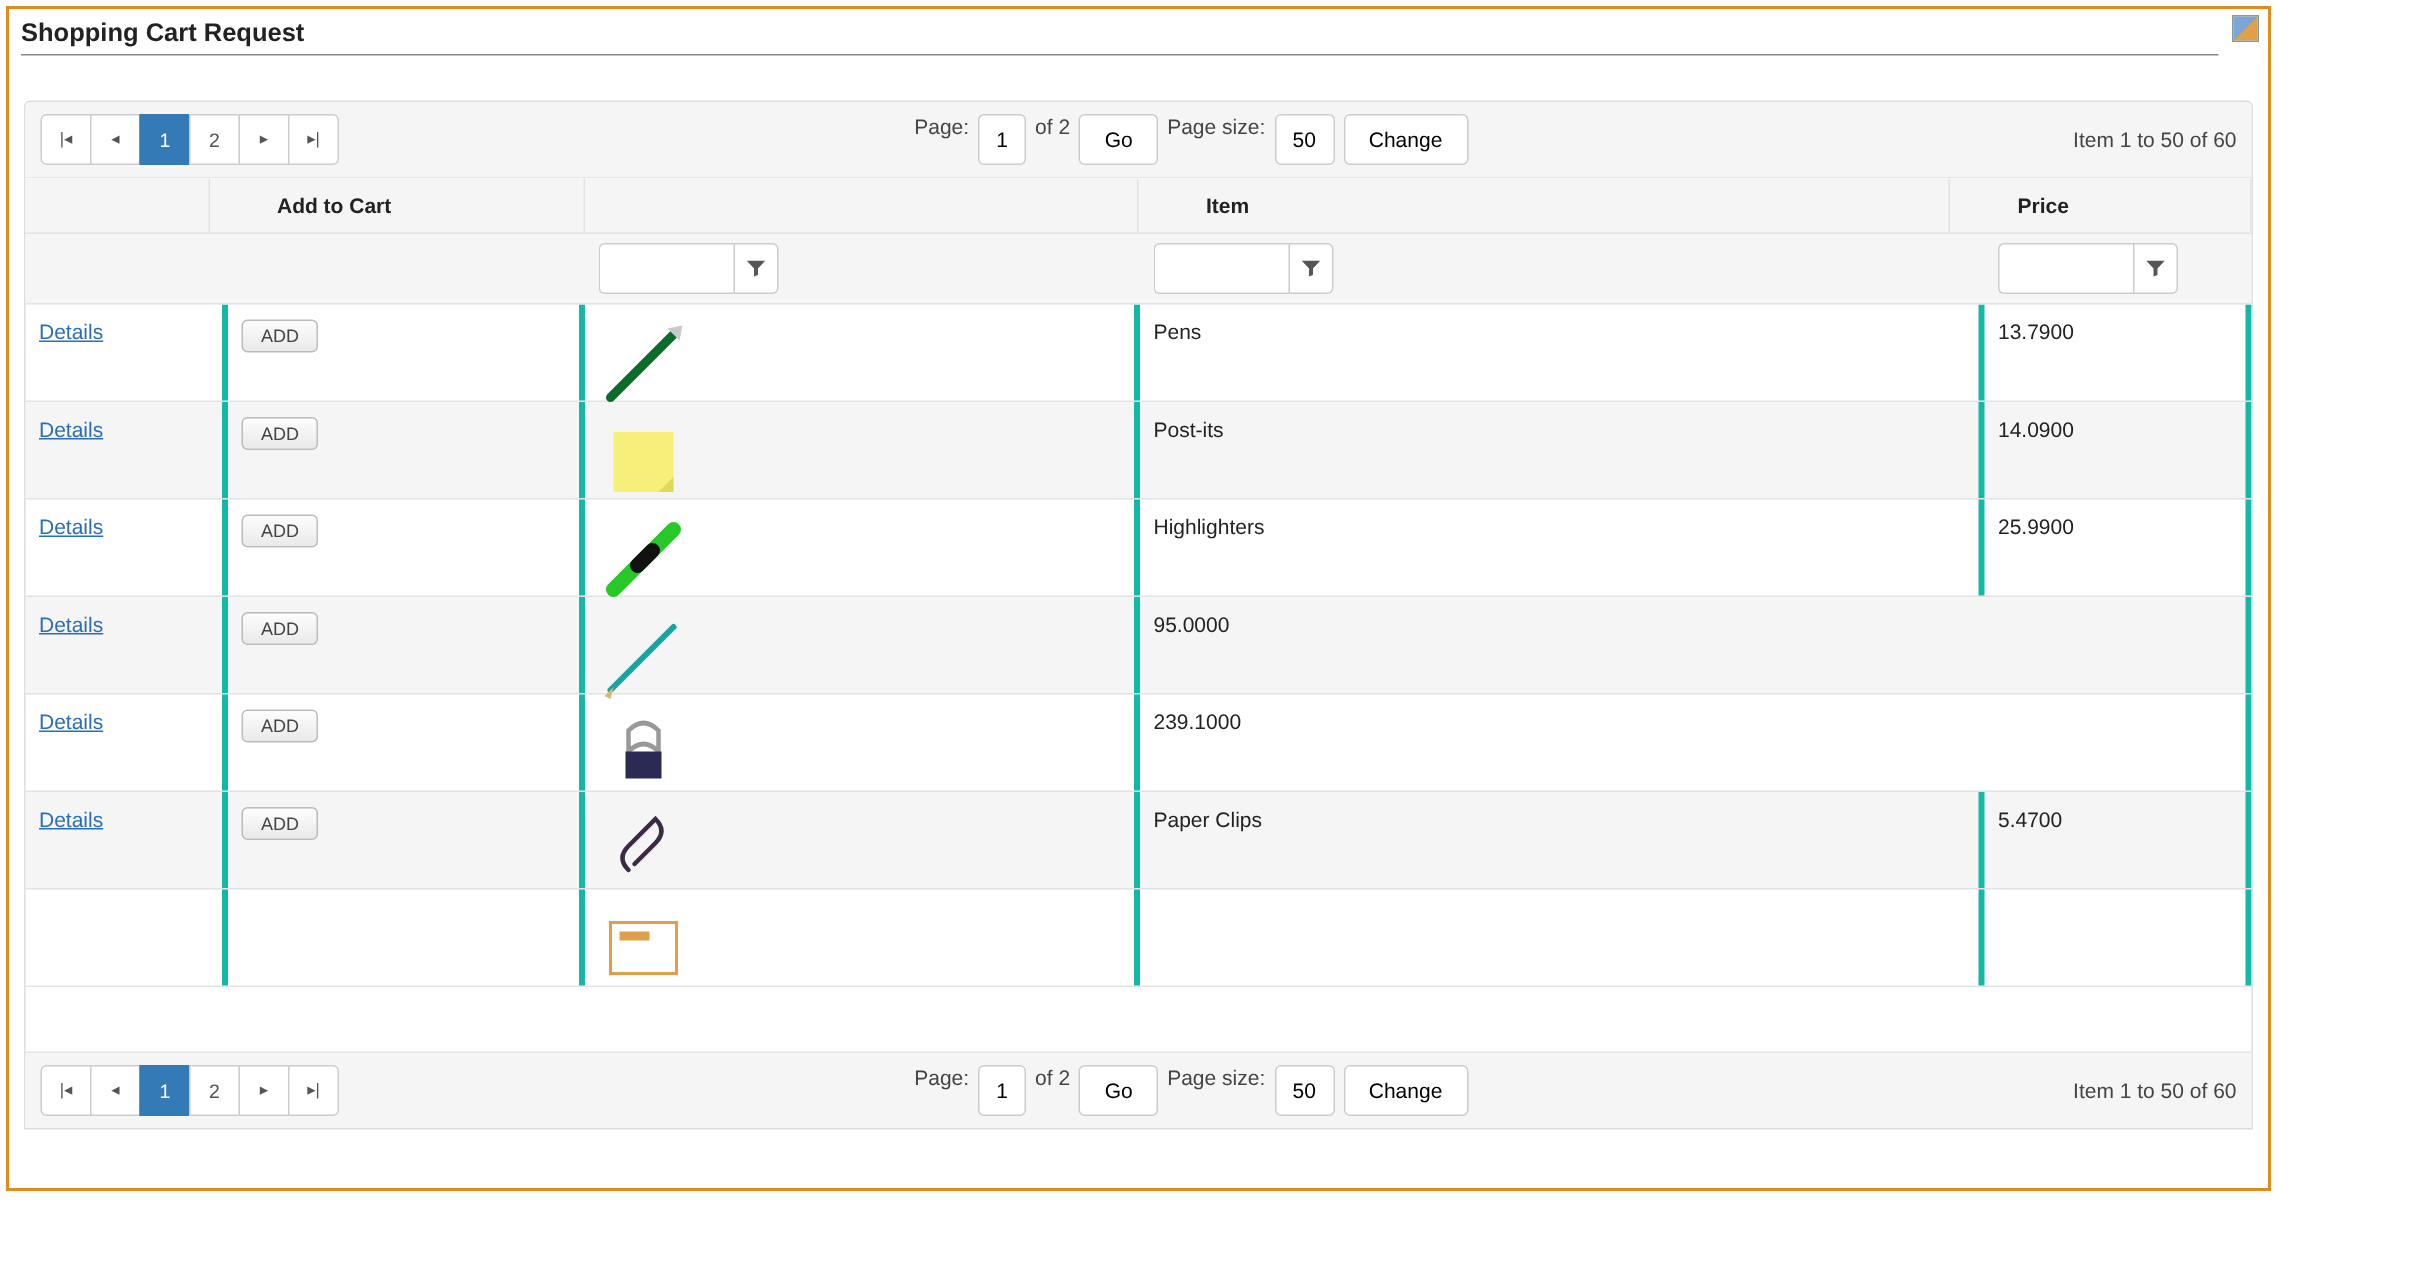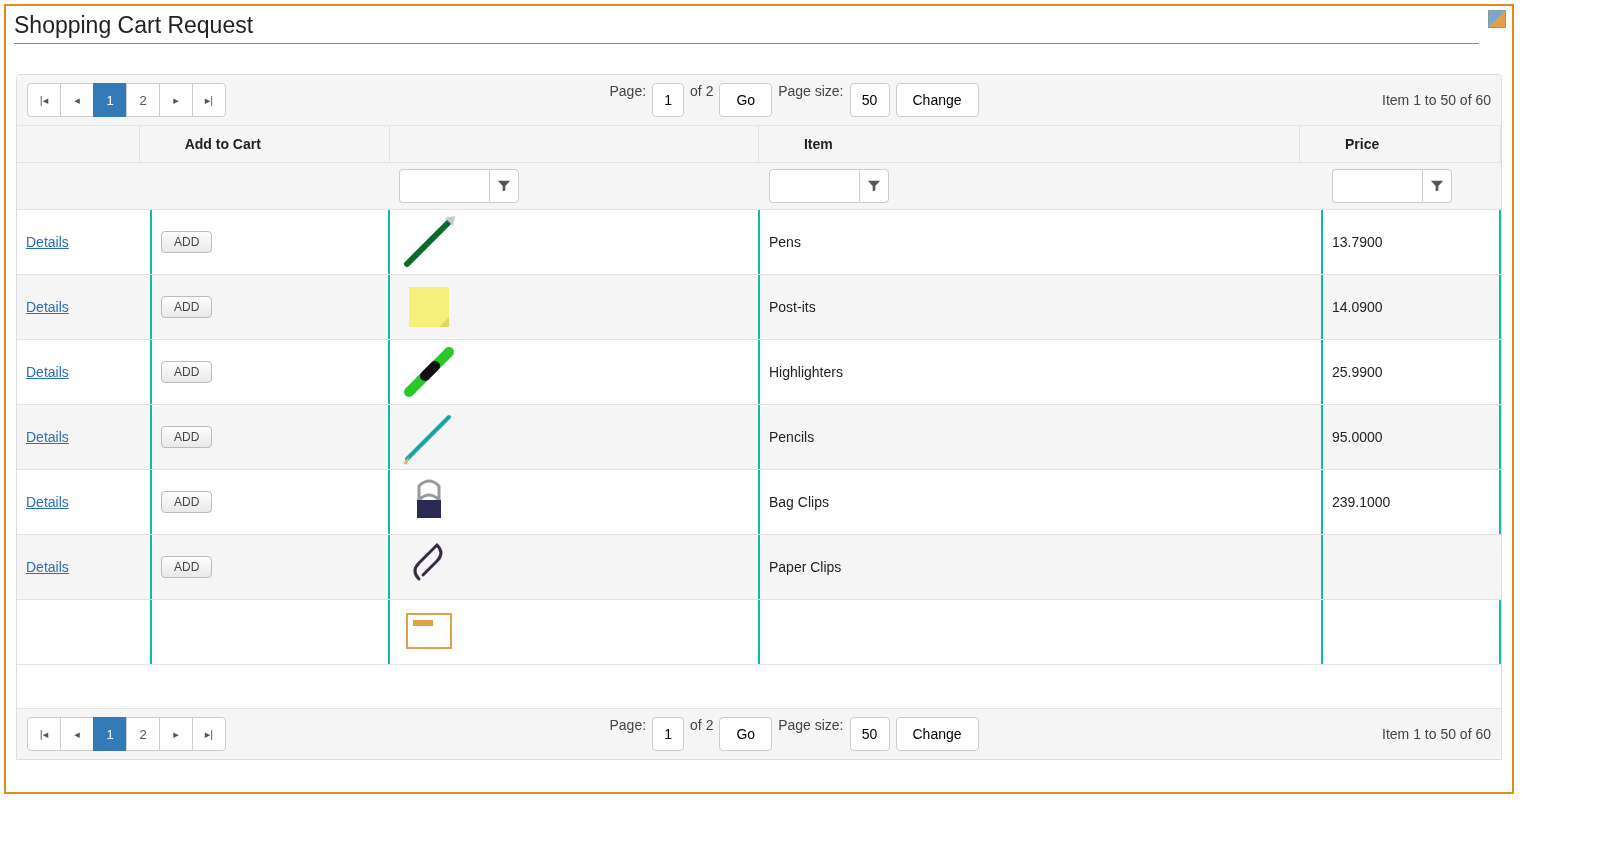--- a/index.html
+++ b/index.html
@@ -16,22 +16,22 @@
     height: 790px;
     margin: 4px;
     position: relative;
     overflow: hidden;
   }
   .topbar {
     padding: 6px 8px 4px 8px;
     position: relative;
   }
   .title {
-    font-weight: normal;
-    font-size: 23px;
+    font-weight: bold;
+    font-size: 17px;
   }
   .title-line {
     margin-top: 4px;
     height: 1px;
     background: #888;
     margin-right: 25px;
   }
   .corner-icon {
     position: absolute;
     top: 4px; right: 6px;
@@ -143,22 +143,22 @@
     height: 498px;
     overflow-y: scroll;
   }
   .row {
     display:flex;
     border-bottom: 1px solid #e3e3e3;
   }
   .row.alt { background: #f5f5f5; }
   .row .cell {
     padding: 10px 9px;
-    border-right: 2px solid #14b8a6;
-    display:flex; align-items:center;
+    border-right: 4px solid #14b8a6;
+    display:flex; align-items:flex-start;
   }
   .details-link {
     color: #2a6ebb;
     text-decoration: underline;
     cursor: pointer;
   }
   .addbtn {
     background: linear-gradient(#fdfdfd,#e9e9e9);
     border: 1px solid #bbb;
     border-radius: 4px;
@@ -348,65 +348,62 @@
             <button class="addbtn">ADD</button>
           </div>
           <div class="cell col-image imgcell">
             <div class="img-placeholder">
               <svg width="60" height="60" viewBox="0 0 60 60">
                 <line x1="8" y1="52" x2="50" y2="10" stroke="#1aa3a3" stroke-width="4" stroke-linecap="round"></line>
                 <polygon points="4,56 10,50 8,58" fill="#d9b97a"></polygon>
               </svg>
             </div>
           </div>
-          <div class="cell col-item">
-            <span>Pencils</span>
-          </div>
           <div class="cell col-price">
             <span>95.0000</span>
           </div>
         </div>
         <div class="row">
           <div class="cell col-details">
             <a class="details-link">Details</a>
           </div>
           <div class="cell col-add">
             <button class="addbtn">ADD</button>
           </div>
           <div class="cell col-image imgcell">
             <div class="img-placeholder">
               <svg width="60" height="60" viewBox="0 0 60 60">
                 <path d="M20 14 Q30 4 40 14 L40 28 Q30 18 20 28 Z" fill="none" stroke="#999" stroke-width="3"></path>
                 <rect x="18" y="28" width="24" height="18" fill="#2a2a55"></rect>
               </svg>
             </div>
           </div>
-          <div class="cell col-item">
-            <span>Bag Clips</span>
-          </div>
           <div class="cell col-price">
             <span>239.1000</span>
           </div>
         </div>
         <div class="row alt">
           <div class="cell col-details">
             <a class="details-link">Details</a>
           </div>
           <div class="cell col-add">
             <button class="addbtn">ADD</button>
           </div>
           <div class="cell col-image imgcell">
             <div class="img-placeholder">
               <svg width="60" height="60" viewBox="0 0 60 60">
                 <path d="M20 42 Q12 34 20 26 L38 8 Q46 16 38 24 L24 38" fill="none" stroke="#3a2a44" stroke-width="3" stroke-linecap="round"></path>
               </svg>
             </div>
           </div>
           <div class="cell col-item">
             <span>Paper Clips</span>
+          </div>
+          <div class="cell col-price">
+            <span>5.4700</span>
           </div>
         </div>
         <div class="row">
           <div class="cell col-details"></div>
           <div class="cell col-add"></div>
           <div class="cell col-image imgcell">
             <div class="img-placeholder">
               <svg width="60" height="60" viewBox="0 0 60 60">
                 <rect x="8" y="12" width="44" height="34" fill="#fff" stroke="#e0a04a" stroke-width="2"></rect>
                 <rect x="14" y="18" width="20" height="6" fill="#e0a04a"></rect>

